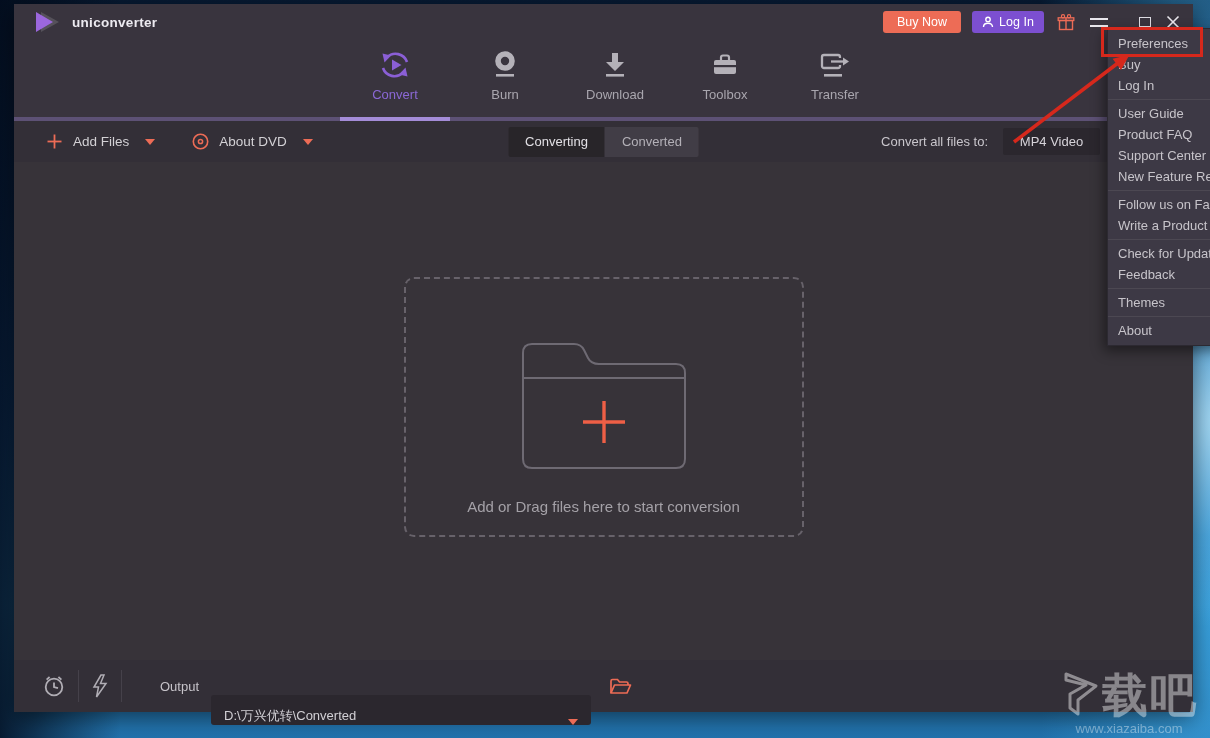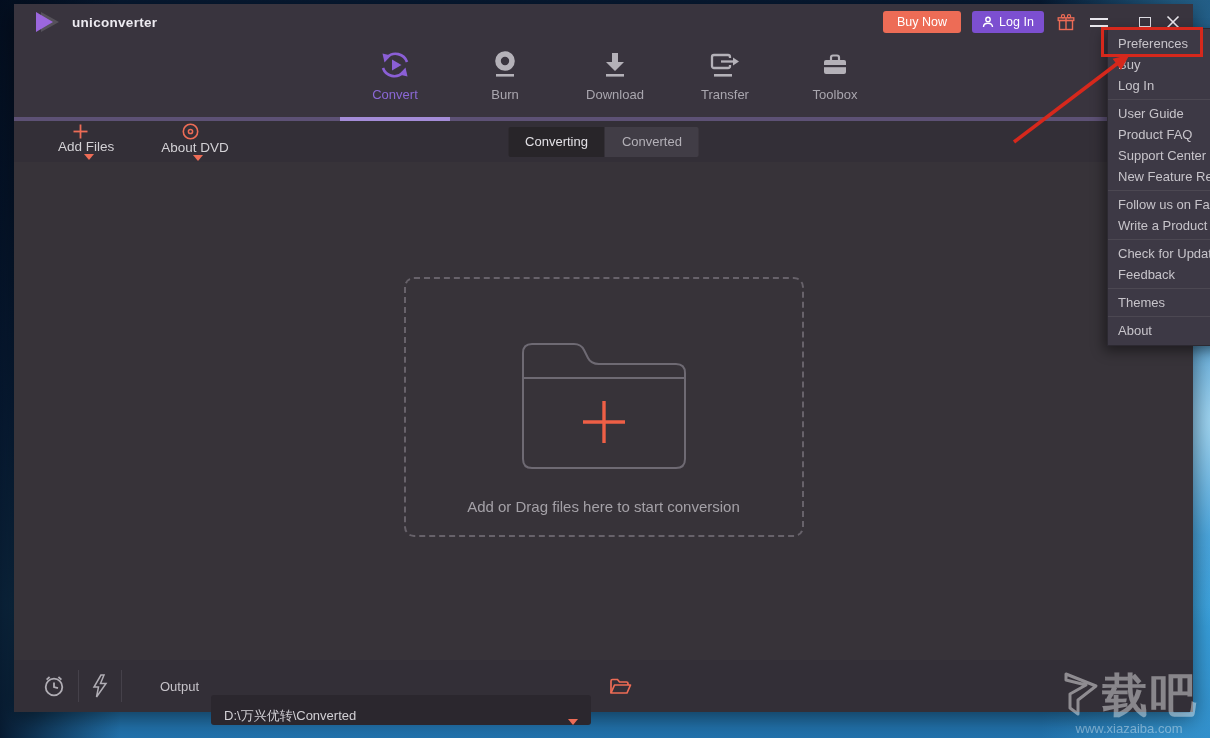--- a/index.html
+++ b/index.html
@@ -39,21 +39,21 @@
   .nav-tab .lbl { margin-top:6px; font-size:13px; color:#a9a6ae; }
   .nav-tab.active .lbl { color:#8b68d6; }
   .nav-underline-active { position:absolute; bottom:-4px; left:326px; width:110px; height:4px; background:#a48cd8; }
 
   
   .toolbar { height:41px; background:#332f37; display:flex; align-items:center; position:relative; }
   .tb-left { display:flex; align-items:center; padding-left:33px; }
   .tool-label { font-size:13.5px; color:#d3d1d5; }
   .caret { width:0; height:0; border-left:5px solid transparent; border-right:5px solid transparent;
     border-top:6px solid #ed6c56; }
-  .group { display:flex; align-items:center; cursor:pointer;flex-direction:column; }
+  .group { display:flex; align-items:center; cursor:pointer; }
   .seg { position:absolute; left:50%; transform:translateX(-50%); display:flex; }
   .seg-btn { height:30px; padding:0 17px; font-size:13px; display:flex; align-items:center; cursor:pointer; }
   .seg-btn.on  { background:#282529; color:#e2e0e5; border-radius:2px 0 0 2px; }
   .seg-btn.off { background:#413d46; color:#b3b0b7; border-radius:0 2px 2px 0; }
   .tb-right2 { margin-left:auto; display:flex; align-items:center; padding-right:93px; }
   .convert-to-label { font-size:13px; color:#c9c6cc; margin-right:15px; }
   .format-box { width:97px; height:27px; background:#2b272e; border-radius:2px; color:#d6d3d9;
     font-size:13px; display:flex; align-items:center; justify-content:center; cursor:pointer; }
 
   
@@ -176,39 +176,39 @@
         <span style="display:flex;height:32px;align-items:center;">
           <svg width="28" height="30" viewBox="0 0 28 30">
             <polygon points="11,3 17,3 17,12 23,12 14,21 5,12 11,12" fill="#b4b1b8"></polygon>
             <rect x="5" y="24" width="18" height="2.6" fill="#b4b1b8"></rect>
           </svg>
         </span>
         <span class="lbl">Download</span>
       </div>
       <div class="nav-tab">
         <span style="display:flex;height:32px;align-items:center;">
+          <svg width="30" height="30" viewBox="0 0 30 30">
+            <path d="M11,10 V7.5 Q11,5.5 13,5.5 H17 Q19,5.5 19,7.5 V10" fill="none" stroke="#b4b1b8" stroke-width="2.2"></path>
+            <rect x="4" y="10" width="22" height="14" rx="2" fill="#b4b1b8"></rect>
+            <rect x="4" y="15" width="22" height="2.2" fill="#39343e"></rect>
+          </svg>
+        </span>
+        <span class="lbl">Toolbox</span>
+      </div>
+      <div class="nav-tab">
+        <span style="display:flex;height:32px;align-items:center;">
           <svg width="32" height="30" viewBox="0 0 32 30">
             <rect x="3" y="5" width="18" height="13" rx="2" fill="none" stroke="#b4b1b8" stroke-width="2.3"></rect>
             <line x1="14" y1="11.5" x2="24" y2="11.5" stroke="#39343e" stroke-width="7"></line>
             <line x1="12" y1="11.5" x2="25" y2="11.5" stroke="#b4b1b8" stroke-width="2.3"></line>
             <polygon points="24,7.5 30,11.5 24,15.5" fill="#b4b1b8"></polygon>
             <rect x="5" y="24" width="18" height="2.6" fill="#b4b1b8"></rect>
           </svg>
         </span>
         <span class="lbl">Transfer</span>
-      </div>
-      <div class="nav-tab">
-        <span style="display:flex;height:32px;align-items:center;">
-          <svg width="30" height="30" viewBox="0 0 30 30">
-            <path d="M11,10 V7.5 Q11,5.5 13,5.5 H17 Q19,5.5 19,7.5 V10" fill="none" stroke="#b4b1b8" stroke-width="2.2"></path>
-            <rect x="4" y="10" width="22" height="14" rx="2" fill="#b4b1b8"></rect>
-            <rect x="4" y="15" width="22" height="2.2" fill="#39343e"></rect>
-          </svg>
-        </span>
-        <span class="lbl">Toolbox</span>
       </div>
     </div>
     <div class="nav-underline-active"></div>
   </div>
 
   <div class="toolbar">
     <div class="tb-left">
       <div class="group">
         <span style="display:flex;">
           <svg width="15" height="15" viewBox="0 0 15 15">
@@ -229,20 +229,24 @@
         <span class="tool-label" style="margin-left:10px;">About DVD</span>
         <span class="caret" style="margin-left:16px;"></span>
       </div>
     </div>
 
     <div class="seg">
       <div class="seg-btn on">Converting</div>
       <div class="seg-btn off">Converted</div>
     </div>
 
+    <div class="tb-right2">
+      <span class="convert-to-label">Convert all files to:</span>
+      <div class="format-box">MP4 Video</div>
+    </div>
   </div>
 
   <div class="main">
     <div class="dropzone">
       <span style="margin-top:52px;display:flex;">
         <svg width="178" height="140" viewBox="0 0 178 140">
           <path d="M8,22 Q8,13 17,13 L59,13 Q66,13 69,19 L73,27 Q76,33 84,33 L161,33 Q170,33 170,42 L170,128 Q170,137 161,137 L17,137 Q8,137 8,128 Z" fill="none" stroke="#6e6a73" stroke-width="2" stroke-linejoin="round"></path>
           <line x1="8" y1="47" x2="170" y2="47" stroke="#6e6a73" stroke-width="2"></line>
           <line x1="89" y1="70" x2="89" y2="112" stroke="#ee5f46" stroke-width="3.4"></line>
           <line x1="68" y1="91" x2="110" y2="91" stroke="#ee5f46" stroke-width="3.4"></line>

